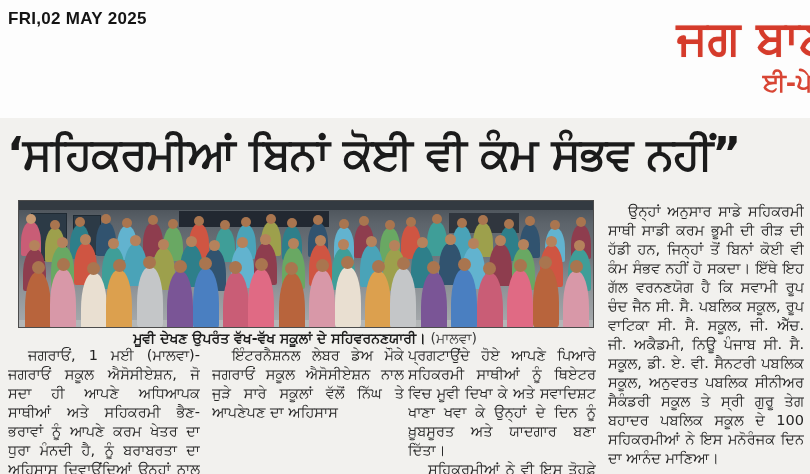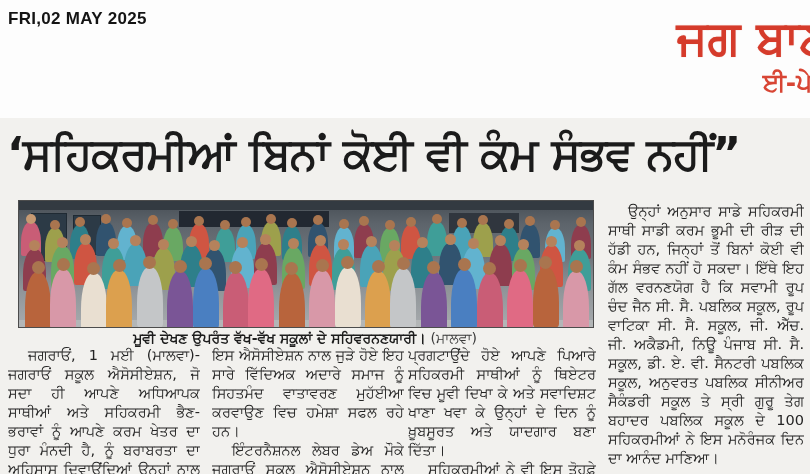--- a/index.html
+++ b/index.html
@@ -344,21 +344,20 @@
 
     <div id="caption">
       <span>ਮੂਵੀ ਦੇਖਣ ਉਪਰੰਤ ਵੱਖ-ਵੱਖ ਸਕੂਲਾਂ ਦੇ ਸਹਿਵਰਨਣਯਾਰੀ।</span>
       <span class="credit">(ਮਾਲਵਾ)</span>
     </div>
 
     <div id="col1" class="col">
       <p class="indent">ਜਗਰਾਓਂ, 1 ਮਈ (ਮਾਲਵਾ)-ਜਗਰਾਓਂ ਸਕੂਲ ਐਸੋਸੀਏਸ਼ਨ, ਜੋ ਸਦਾ ਹੀ ਆਪਣੇ ਅਧਿਆਪਕ ਸਾਥੀਆਂ ਅਤੇ ਸਹਿਕਰਮੀ ਭੈਣ-ਭਰਾਵਾਂ ਨੂੰ ਆਪਣੇ ਕਰਮ ਖੇਤਰ ਦਾ ਧੁਰਾ ਮੰਨਦੀ ਹੈ, ਨੂੰ ਬਰਾਬਰਤਾ ਦਾ ਅਹਿਸਾਸ ਦਿਵਾਉਂਦਿਆਂ ਉਨ੍ਹਾਂ ਨਾਲ ਇਕ ਟੀਮ ਦੇ ਰੂਪ ਵਿਚ ਕੰਮ ਕਰਦੀ ਹੈ ਤੇ ਇਹੀ ਕਾਰਨ ਹੈ ਕਿ</p>
     </div>
     <div id="col2" class="col">
-      <p>ਇਸ ਐਸੋਸੀਏਸ਼ਨ ਨਾਲ ਜੁੜੇ ਹੋਏ ਇਹ ਸਾਰੇ ਵਿੱਦਿਅਕ ਅਦਾਰੇ ਸਮਾਜ ਨੂੰ ਸਿਹਤਮੰਦ ਵਾਤਾਵਰਣ ਮੁਹੱਈਆ ਕਰਵਾਉਣ ਵਿਚ ਹਮੇਸ਼ਾ ਸਫਲ ਰਹੇ ਹਨ।</p>
       <p class="indent">ਇੰਟਰਨੈਸ਼ਨਲ ਲੇਬਰ ਡੇਅ ਮੌਕੇ ਜਗਰਾਓਂ ਸਕੂਲ ਐਸੋਸੀਏਸ਼ਨ ਨਾਲ ਜੁੜੇ ਸਾਰੇ ਸਕੂਲਾਂ ਵੱਲੋਂ ਨਿੱਘ ਤੇ ਆਪਣੇਪਣ ਦਾ ਅਹਿਸਾਸ</p>
     </div>
     <div id="col3" class="col">
       <p>ਪ੍ਰਗਟਾਉਂਦੇ ਹੋਏ ਆਪਣੇ ਪਿਆਰੇ ਸਹਿਕਰਮੀ ਸਾਥੀਆਂ ਨੂੰ ਥਿਏਟਰ ਵਿਚ ਮੂਵੀ ਦਿਖਾ ਕੇ ਅਤੇ ਸਵਾਦਿਸ਼ਟ ਖਾਣਾ ਖਵਾ ਕੇ ਉਨ੍ਹਾਂ ਦੇ ਦਿਨ ਨੂੰ ਖ਼ੂਬਸੂਰਤ ਅਤੇ ਯਾਦਗਾਰ ਬਣਾ ਦਿੱਤਾ।</p>
       <p class="indent">ਸਹਿਕਰਮੀਆਂ ਨੇ ਵੀ ਇਸ ਤੋਹਫ਼ੇ ਦਾ ਪੂਰਾ ਆਨੰਦ ਮਾਣਿਆ। ਉਨ੍ਹਾਂ ਦੇ ਚਿਹਰਿਆਂ ਦੀ ਖੁਸ਼ੀ, ਤਾਜ਼ਗੀ ਤੇ ਰੌਣਕ ਦੇਖਣ ਯੋਗ ਸੀ ਅਤੇ</p>
     </div>
     <div id="col4" class="col">
       <p class="indent">ਉਨ੍ਹਾਂ ਅਨੁਸਾਰ ਸਾਡੇ ਸਹਿਕਰਮੀ ਸਾਥੀ ਸਾਡੀ ਕਰਮ ਭੂਮੀ ਦੀ ਰੀੜ ਦੀ ਹੱਡੀ ਹਨ, ਜਿਨ੍ਹਾਂ ਤੋਂ ਬਿਨਾਂ ਕੋਈ ਵੀ ਕੰਮ ਸੰਭਵ ਨਹੀਂ ਹੋ ਸਕਦਾ। ਇੱਥੇ ਇਹ ਗੱਲ ਵਰਨਣਯੋਗ ਹੈ ਕਿ ਸਵਾਮੀ ਰੂਪ ਚੰਦ ਜੈਨ ਸੀ. ਸੈ. ਪਬਲਿਕ ਸਕੂਲ, ਰੂਪ ਵਾਟਿਕਾ ਸੀ. ਸੈ. ਸਕੂਲ, ਜੀ. ਐੱਚ. ਜੀ. ਅਕੈਡਮੀ, ਨਿਊ ਪੰਜਾਬ ਸੀ. ਸੈ. ਸਕੂਲ, ਡੀ. ਏ. ਵੀ. ਸੈਨਟਰੀ ਪਬਲਿਕ ਸਕੂਲ, ਅਨੁਵਰਤ ਪਬਲਿਕ ਸੀਨੀਅਰ ਸੈਕੰਡਰੀ ਸਕੂਲ ਤੇ ਸ੍ਰੀ ਗੁਰੂ ਤੇਗ ਬਹਾਦਰ ਪਬਲਿਕ ਸਕੂਲ ਦੇ 100 ਸਹਿਕਰਮੀਆਂ ਨੇ ਇਸ ਮਨੋਰੰਜਕ ਦਿਨ ਦਾ ਆਨੰਦ ਮਾਣਿਆ।</p>
     </div>
 

